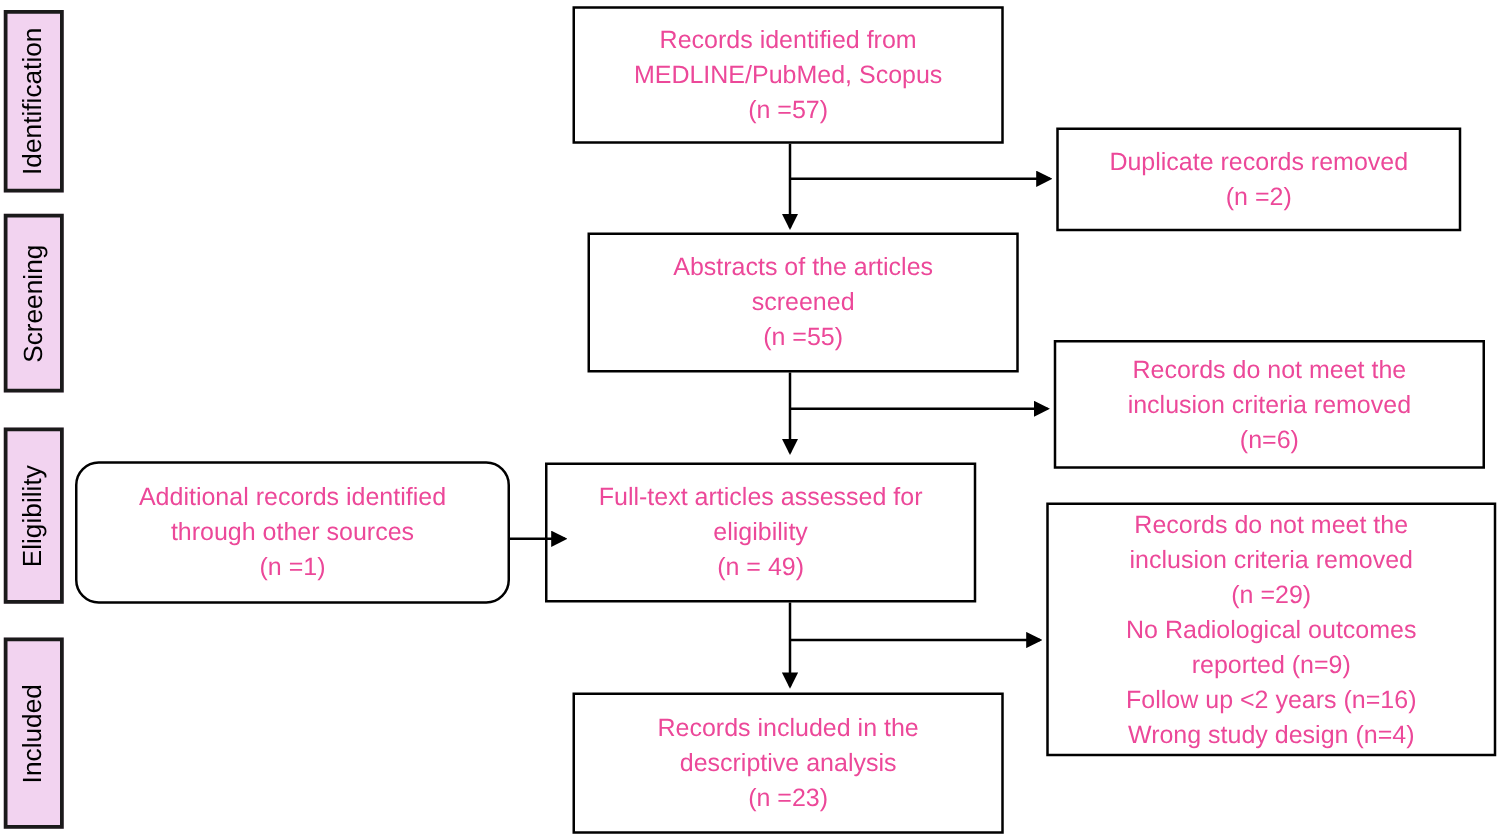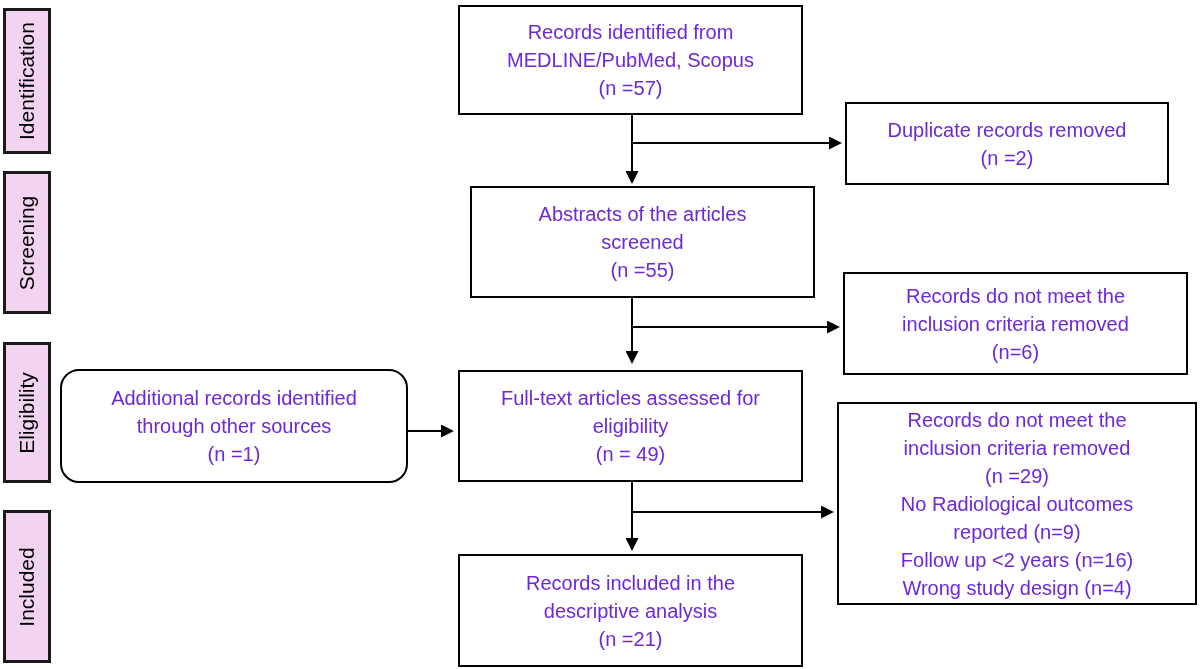--- a/index.html
+++ b/index.html
@@ -22,21 +22,21 @@
     display: flex;
     align-items: center;
     justify-content: center;
     text-align: center;
     box-sizing: border-box;
   }
   .box-text {
     white-space: pre-line;
     font-size: 20px;
     line-height: 28px;
-    color: #6d28d9;
+    color: #ec4899;
   }
   .stage {
     position: absolute;
     left: 3px;
     width: 48px;
     background: #f2d3f0;
     border: 3px solid #1a1a1a;
     display: flex;
     align-items: center;
     justify-content: center;
@@ -76,29 +76,29 @@
   <div class="box" style="left:458px; top:5px; width:345px; height:110px;">
     <span class="box-text">Records identified from
 MEDLINE/PubMed, Scopus
 (n =57)</span>
   </div>
   <div class="box" style="left:458px; top:186px; width:345px; height:112px;margin-left:12px;">
     <span class="box-text">Abstracts of the articles
 screened
 (n =55)</span>
   </div>
-  <div class="box" style="left:458px; top:370px; width:345px; height:112px;text-align:center;">
+  <div class="box" style="left:436px; top:370px; width:345px; height:112px;text-align:center;">
     <span class="box-text">Full-text articles assessed for
 eligibility
 (n = 49)</span>
   </div>
   <div class="box" style="left:458px; top:554px; width:345px; height:113px;">
     <span class="box-text">Records included in the
 descriptive analysis
-(n =21)</span>
+(n =23)</span>
   </div>
 
   <div class="box" style="left:60px; top:369px; width:348px; height:114px;border-radius:19px;">
     <span class="box-text">Additional records identified
 through other sources
 (n =1)</span>
   </div>
 
   <div class="box" style="left:845px; top:102px; width:324px; height:83px;">
     <span class="box-text">Duplicate records removed

